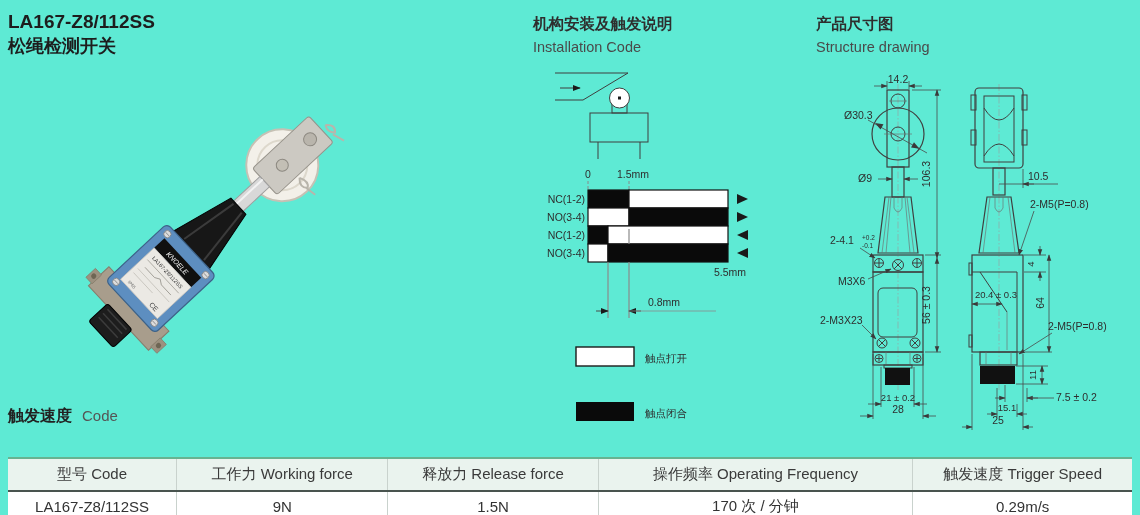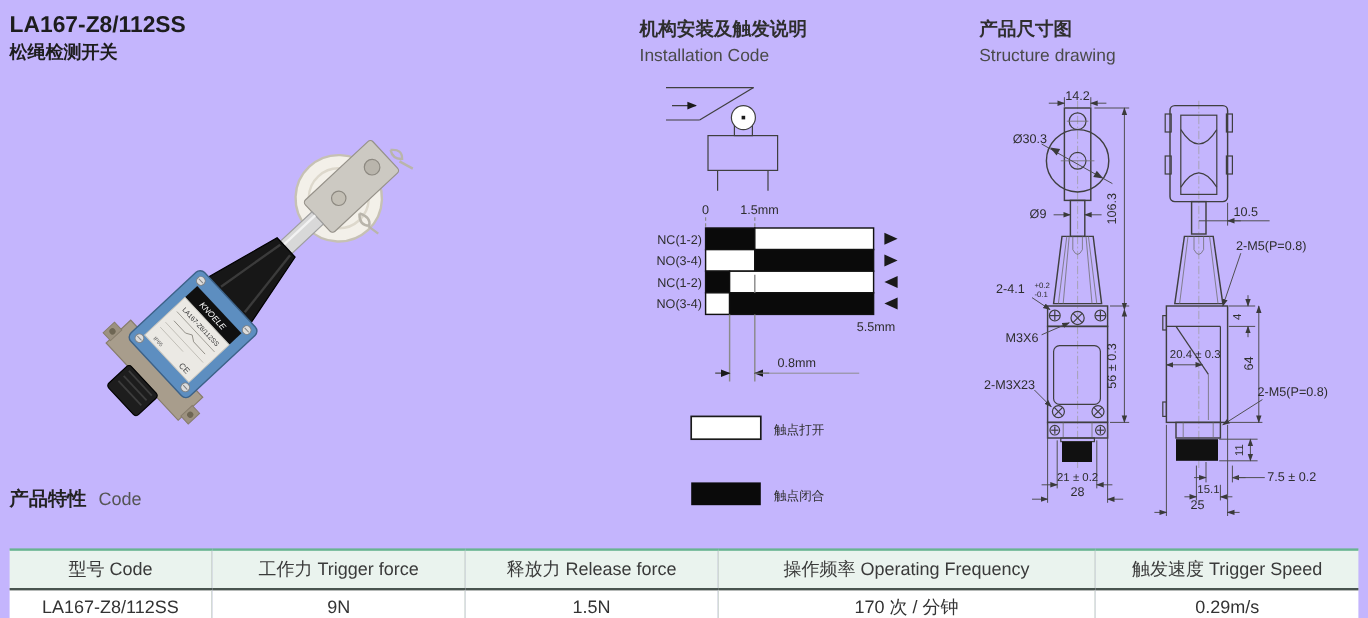--- a/index.html
+++ b/index.html
@@ -1,21 +1,21 @@
 <!DOCTYPE html>
 <html><head>
 <meta charset="utf-8">
 <style>
   html,body{margin:0;padding:0;background:#fff;}
-  .page{position:relative;width:1140px;height:515px;background:#c4b5fd;overflow:hidden;
+  .page{position:relative;width:1140px;height:515px;background:#5eead4;overflow:hidden;
         font-family:"Liberation Sans","DejaVu Sans",sans-serif;color:#222;}
   .abs{position:absolute;}
   
   .main-title{left:8px;top:10px;font-size:19px;font-weight:bold;color:#1d1d1d;line-height:1.25;}
-  .main-sub{left:8px;top:34px;font-size:15px;font-weight:bold;color:#1d1d1d;}
+  .main-sub{left:8px;top:34px;font-size:18px;font-weight:bold;color:#1d1d1d;}
   .sec-cn{font-size:15.5px;font-weight:bold;color:#2e2e2e;}
   .sec-en{font-size:14.5px;color:#4a4a4a;margin-top:4px;}
   .feat-title{left:8px;top:406px;font-size:16px;}
   .feat-title .cn{font-weight:bold;color:#222;}
   .feat-title .en{color:#555;font-size:15px;margin-left:10px;text-align:right;}
   
   svg text{font-family:"Liberation Sans","DejaVu Sans",sans-serif;}
   .pl{fill:none;stroke:#3f3f3f;stroke-width:1.2;}
   .pl2{fill:none;stroke:#3f3f3f;stroke-width:1;}
   .thin{fill:none;stroke:#6e6e6e;stroke-width:0.65;}
@@ -365,35 +365,35 @@
 
       <line x1="154" y1="296" x2="154" y2="372" class="dim"></line>
         <line x1="205" y1="296" x2="205" y2="372" class="dim"></line>
       <line x1="144" y1="369" x2="154" y2="369" class="dim" marker-end="url(#ah-s)"></line>
       <line x1="215" y1="369" x2="205" y2="369" class="dim" marker-end="url(#ah-s)"></line>
       <text x="180" y="366" class="dtx" text-anchor="middle">25</text>
     </g>
   </svg>
 
   <div class="abs feat-title">
-    <span class="cn">产品特性</span><span class="en">Code</span>
+    <span class="cn">触发速度</span><span class="en">Code</span>
   </div>
 
   <table class="spec">
     <colgroup>
       <col style="width:15%">
         <col style="width:18.8%">
         <col style="width:18.7%">
         <col style="width:28%">
         <col style="width:19.5%">
     </colgroup>
     <thead>
       <tr>
         <th>型号 Code</th>
-        <th>工作力 Trigger force</th>
+        <th>工作力 Working force</th>
         <th>释放力 Release force</th>
         <th>操作频率 Operating Frequency</th>
         <th>触发速度 Trigger Speed</th>
       </tr>
     </thead>
     <tbody>
       <tr>
         <td>LA167-Z8/112SS</td>
         <td>9N</td>
         <td>1.5N</td>

